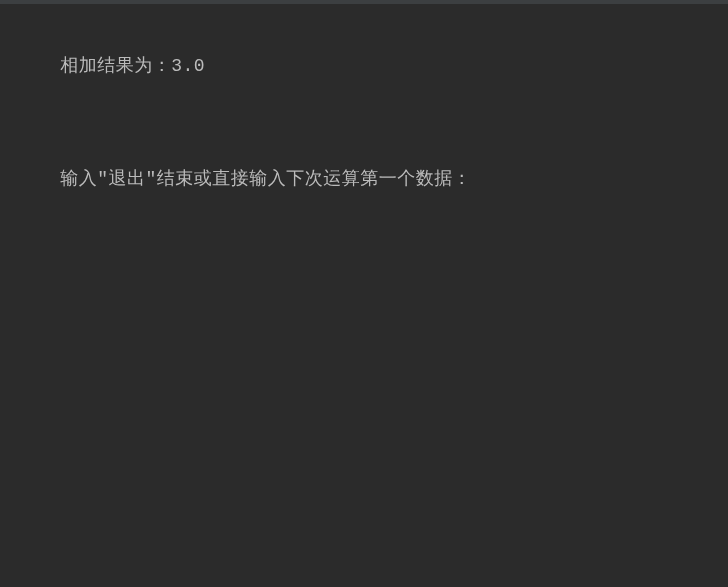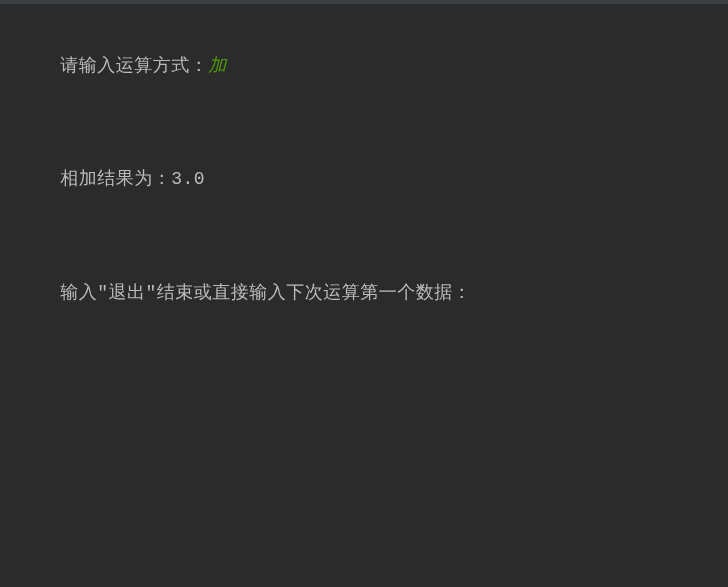--- a/index.html
+++ b/index.html
@@ -40,23 +40,20 @@
   </style>
 </head>
 <body>
 
 <div class="top-bar"></div>
 
 <div>
 
 
 
-  <div class="console-line">
-    <span class="prompt-text">请输入运算方式：</span><span class="user-input">加</span>
-  </div>
 
   <div class="console-line">
     <span class="output-text">相加结果为：3.0</span>
   </div>
 
   <div class="console-line">
     <span class="output-text">输入"退出"结束或直接输入下次运算第一个数据：</span>
   </div>
 
   <div class="console-line">

